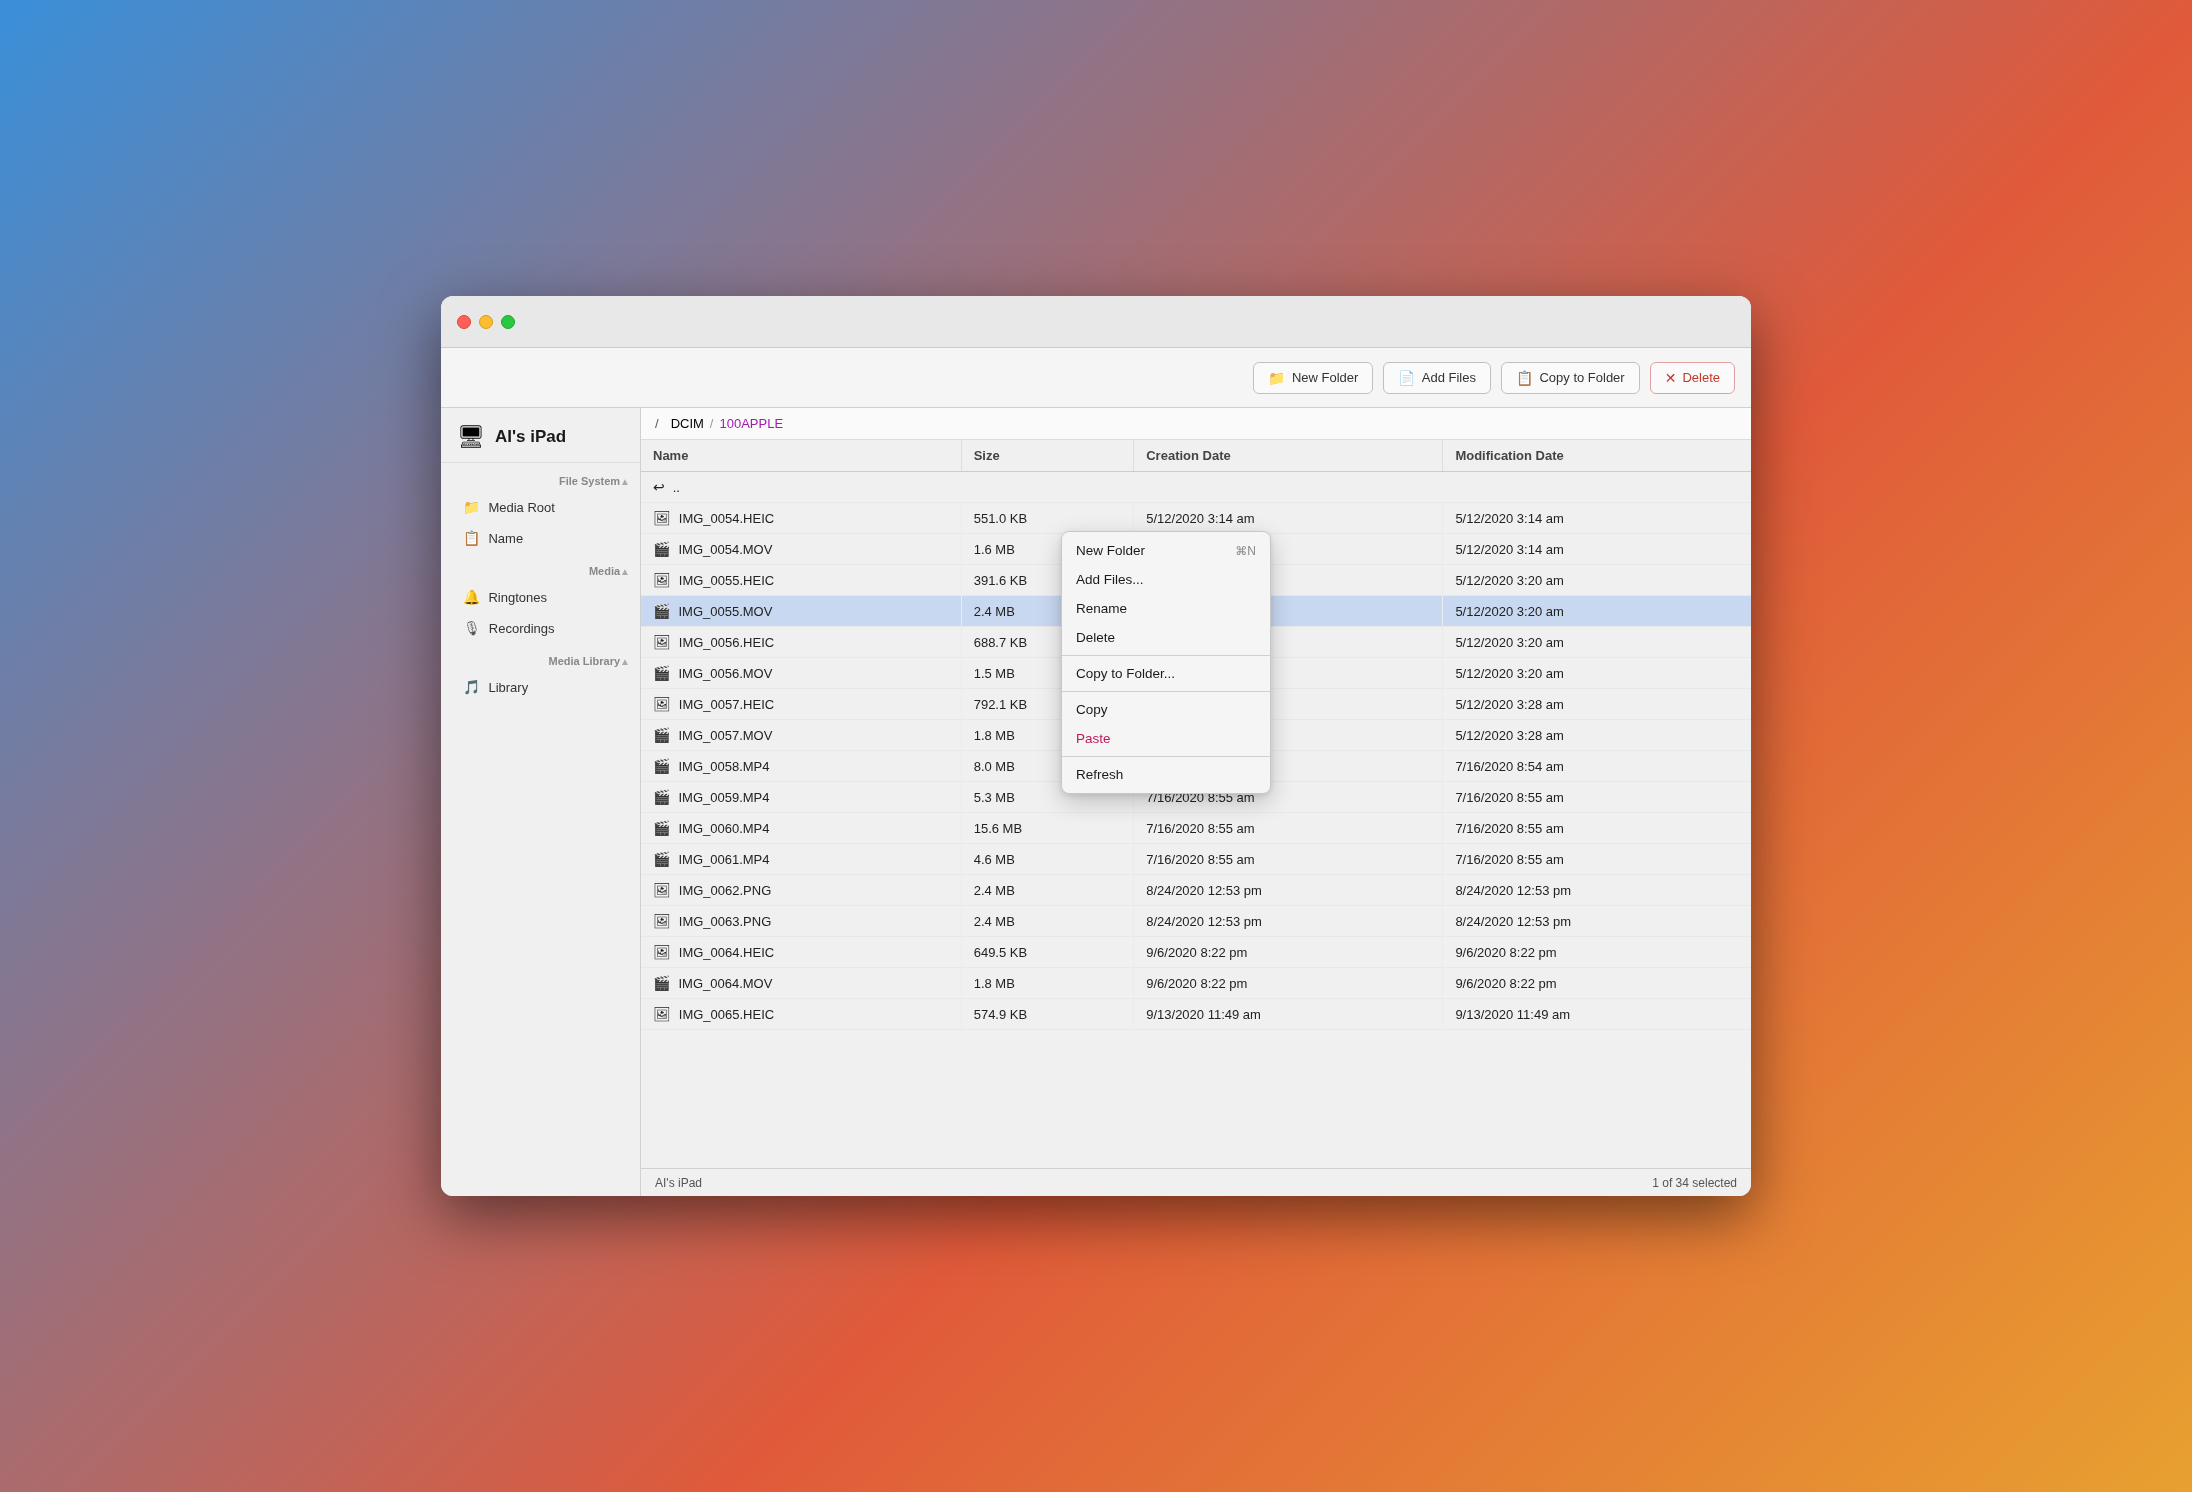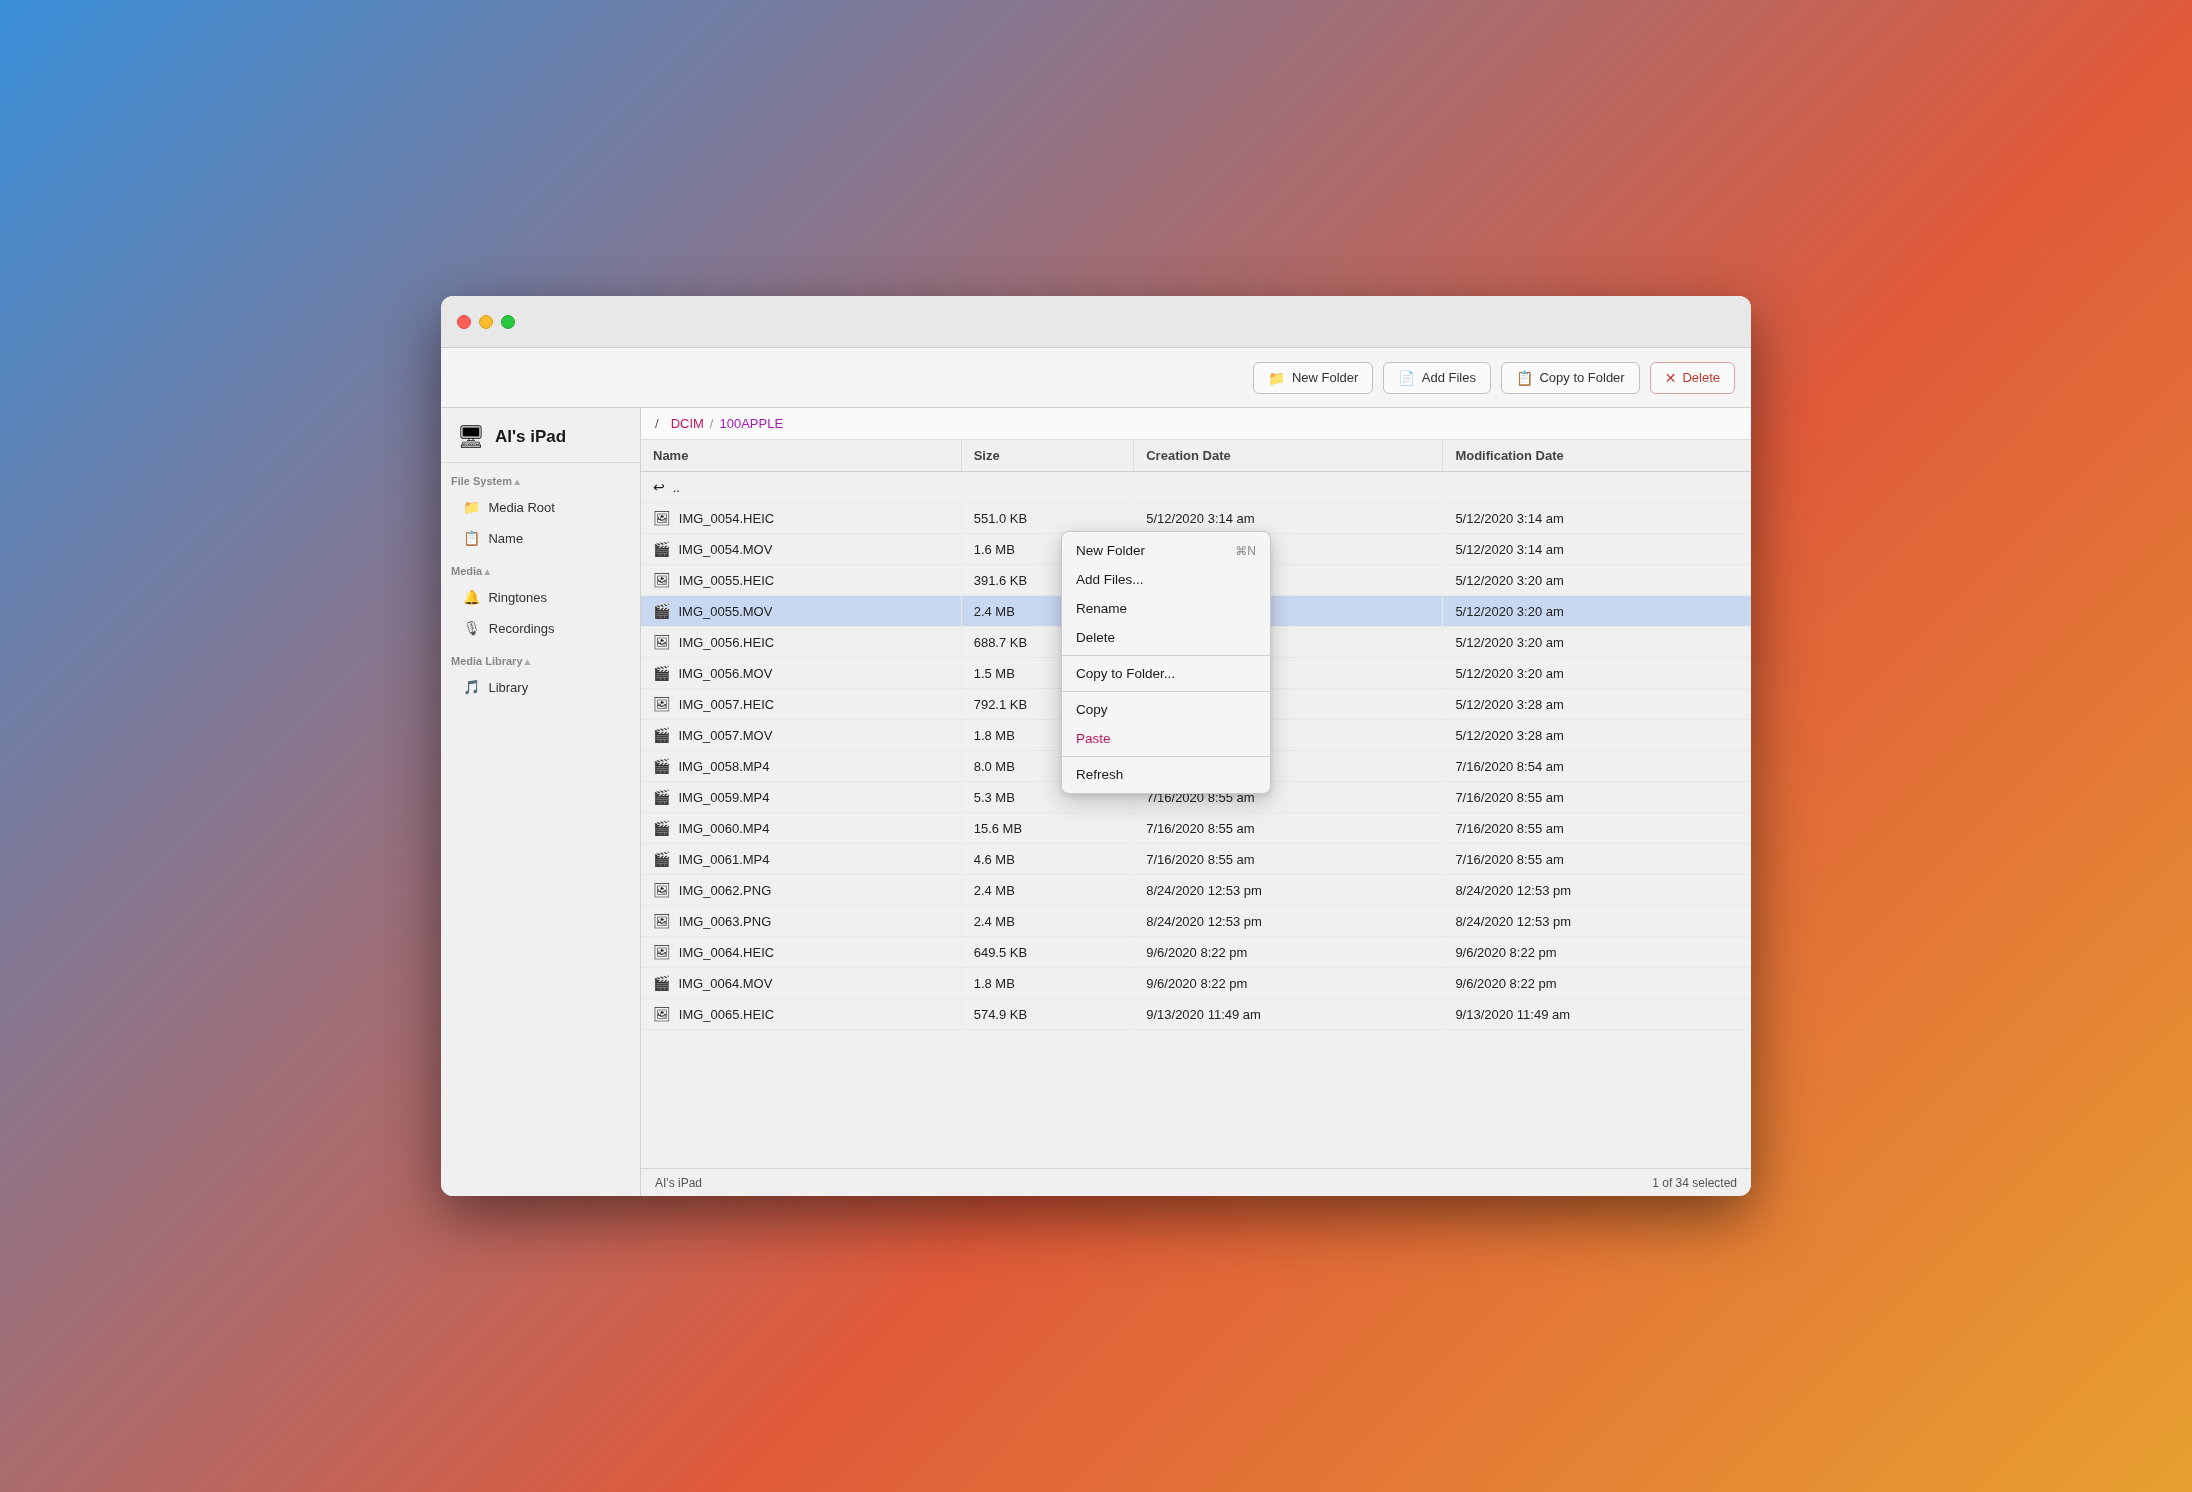--- a/index.html
+++ b/index.html
@@ -101,21 +101,21 @@
       border-bottom: 1px solid #ddd;
     }
     .sidebar-device-icon { font-size: 22px; }
     .sidebar-device-name { font-size: 17px; font-weight: 700; color: #1a1a1a; }
     .sidebar-section {
       margin-top: 6px;
     }
     .sidebar-section-header {
       display: flex;
       align-items: center;
-      justify-content: flex-start;
+      justify-content: flex-end;
       padding: 6px 10px 4px;
       font-size: 11px;
       color: #888;
       font-weight: 600;
       text-transform: none;
       letter-spacing: 0;
     }
     .sidebar-section-header .collapse-btn {
       font-size: 10px;
       cursor: pointer;
@@ -148,21 +148,21 @@
       padding: 8px 14px;
       font-size: 13px;
       color: #555;
       border-bottom: 1px solid #ddd;
       display: flex;
       align-items: center;
       gap: 6px;
       background: #fafafa;
       flex-shrink: 0;
     }
-    .breadcrumb-link { color: #be185d; cursor: pointer; text-decoration: none; }
+    .breadcrumb-link { color: #000000; cursor: pointer; text-decoration: none; }
     .breadcrumb-sep { color: #999; }
     .breadcrumb-current { color: #a21caf; font-weight: 500; }
 
     
     .file-table {
       flex: 1;
       overflow-y: auto;
     }
     table {
       width: 100%;

